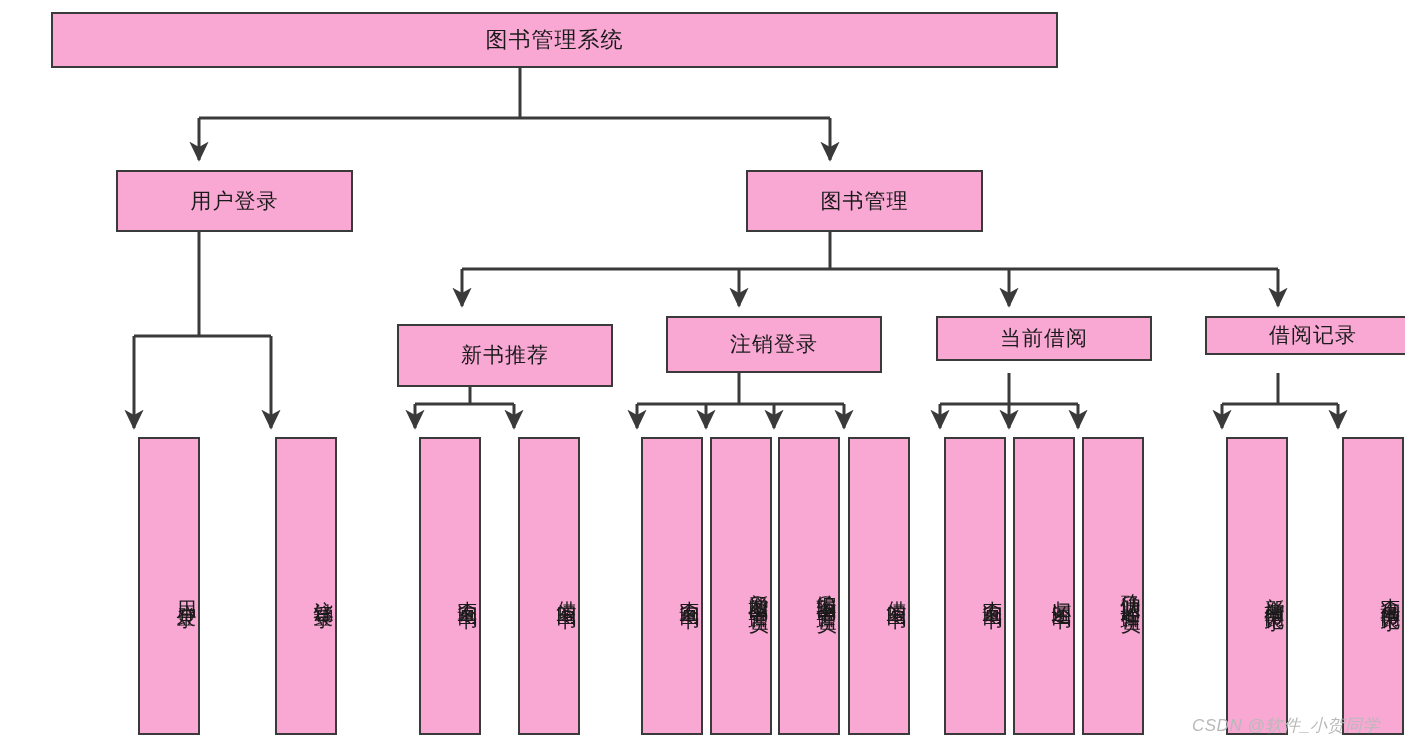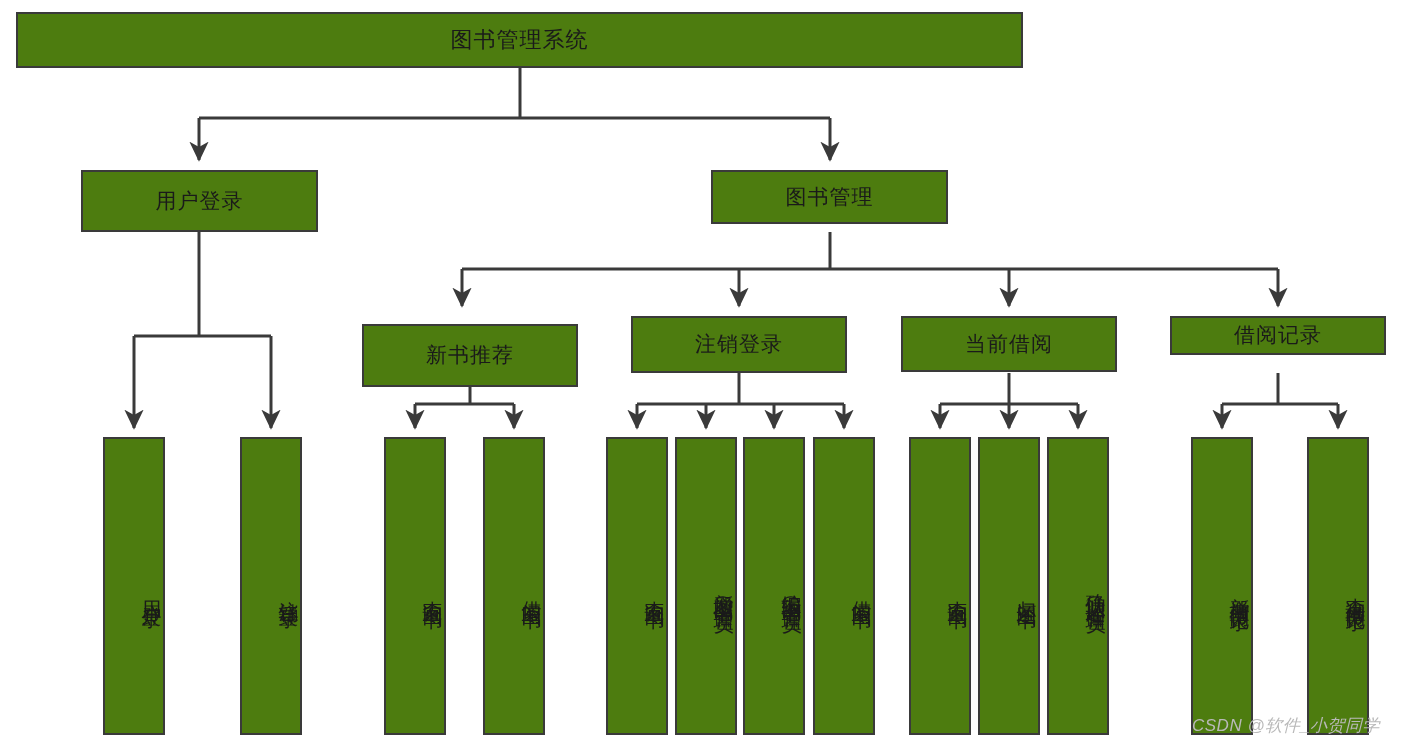--- a/index.html
+++ b/index.html
@@ -22,27 +22,28 @@
     left: 0;
     top: 0;
     width: 1405px;
     height: 747px;
     pointer-events: none;
   }
   .node {
     position: absolute;
     box-sizing: border-box;
     border: 2px solid #3a3a3a;
-    background: #4d7c0f;
+    background: #f9a8d4;
     display: flex;
     align-items: center;
     justify-content: center;
     color: #1a1a1a;
     line-height: 1.18;
     text-align: center;
+    margin-left: 35px;
   }
   .node.h {
     font-size: 21px;
     letter-spacing: 1px;
   }
   .node.root {
     font-size: 22px;
     letter-spacing: 1px;
   }
   .node.v {
@@ -124,31 +125,31 @@
     </g>
   </svg>
 
   <div class="node root" style="left:16px; top:12px; width:1007px; height:56px;">
     <span class="lbl">图书管理系统</span>
   </div>
 
   <div class="node h" style="left:81px; top:170px; width:237px; height:62px;">
     <span class="lbl">用户登录</span>
   </div>
-  <div class="node h" style="left:711px; top:170px; width:237px; height:54px;">
+  <div class="node h" style="left:711px; top:170px; width:237px; height:62px;">
     <span class="lbl">图书管理</span>
   </div>
 
   <div class="node h" style="left:362px; top:324px; width:216px; height:63px;">
     <span class="lbl">新书推荐</span>
   </div>
   <div class="node h" style="left:631px; top:316px; width:216px; height:57px;">
     <span class="lbl">注销登录</span>
   </div>
-  <div class="node h" style="left:901px; top:316px; width:216px; height:56px;">
+  <div class="node h" style="left:901px; top:316px; width:216px; height:45px;">
     <span class="lbl">当前借阅</span>
   </div>
   <div class="node h" style="left:1170px; top:316px; width:216px; height:39px;">
     <span class="lbl">借阅记录</span>
   </div>
 
   <div class="node v" style="left:103px; top:437px; width:62px; height:298px;">
     <span class="lbl">用户登录</span>
   </div>
   <div class="node v" style="left:240px; top:437px; width:62px; height:298px;">

